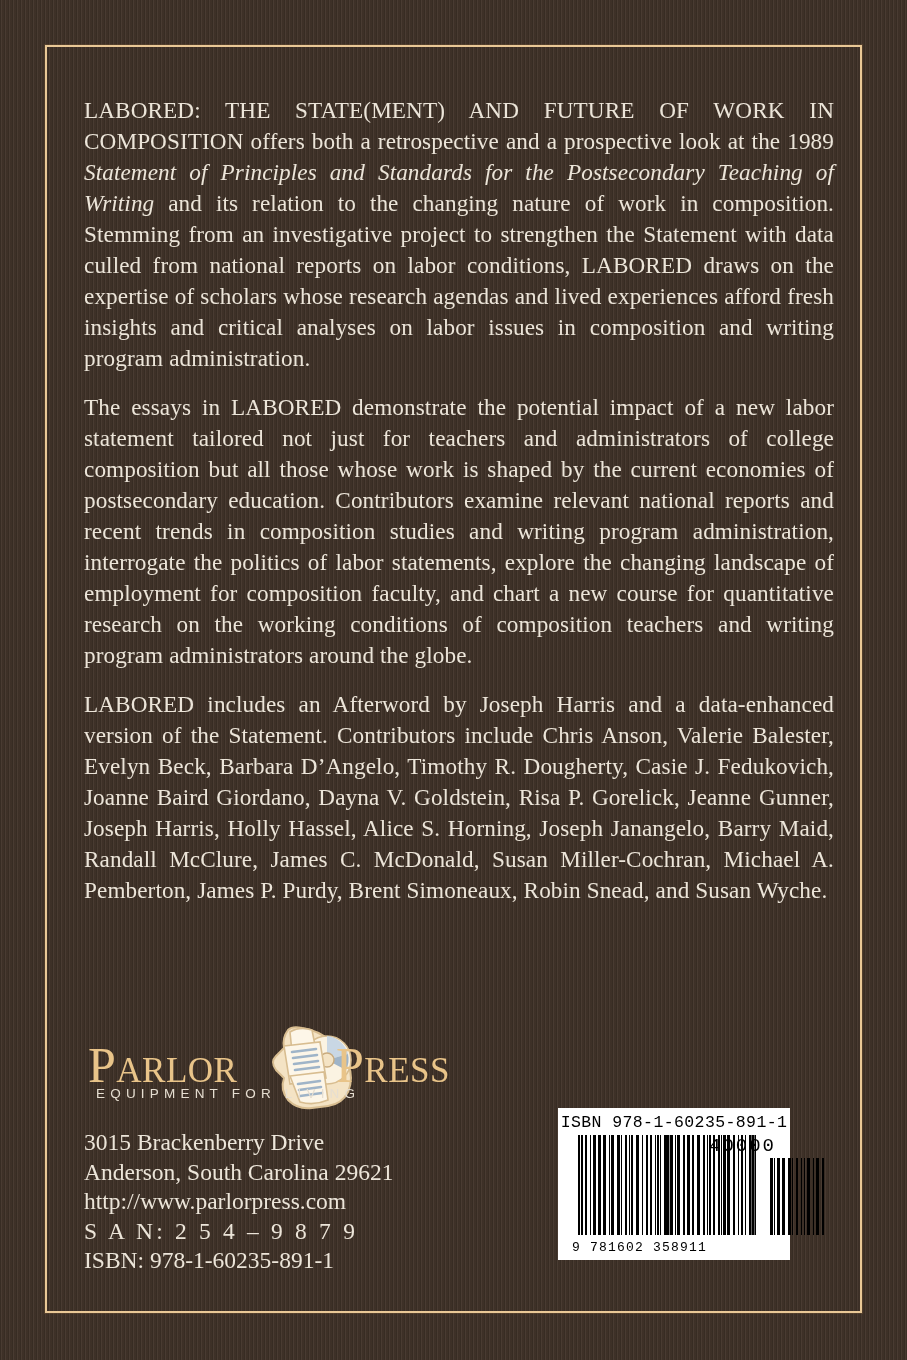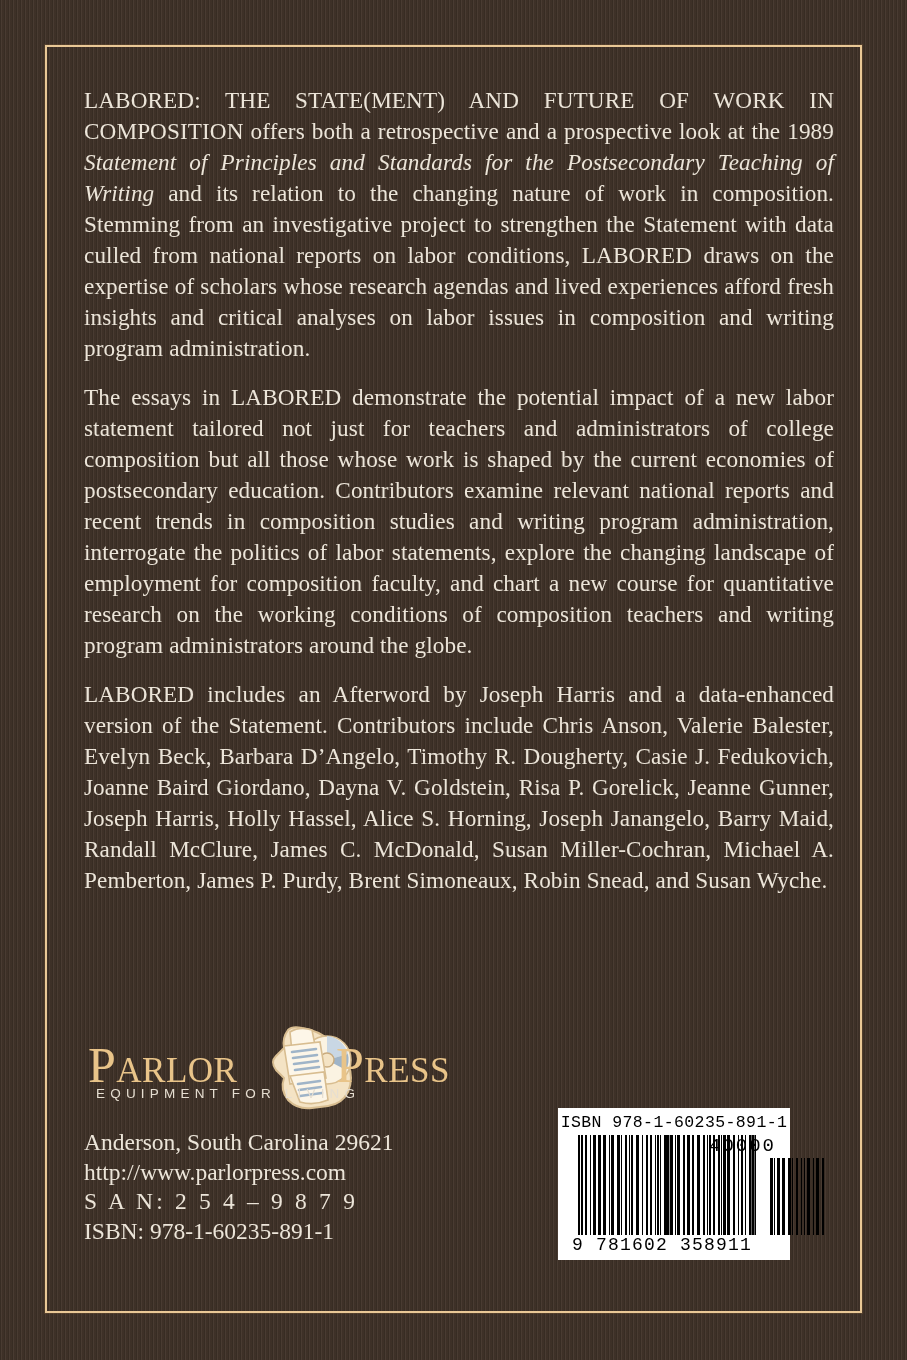--- a/index.html
+++ b/index.html
@@ -38,21 +38,21 @@
     right: 45px;
     bottom: 47px;
     border: 2px solid #e9c896;
     box-shadow: 0 0 0 1px rgba(120,90,55,0.35);
     pointer-events: none;
   }
 
   #content {
     position: absolute;
     left: 84px;
-    top: 85px;
+    top: 95px;
     width: 750px;
   }
 
   p.blurb {
     margin: 0 0 18px 0;
     color: #ece5d9;
     font-size: 23.2px;
     line-height: 31px;
     text-align: justify;
     text-justify: inter-word;
@@ -176,21 +176,21 @@
     left: 212px;
     top: 50px;
     width: 56px;
     height: 77px;
   }
   #bc-human {
     position: absolute;
     left: 14px;
     bottom: 5px;
     font-family: "Liberation Mono", monospace;
-    font-size: 18px;
+    font-size: 13px;
     letter-spacing: 1.2px;
     color: #000;
     white-space: nowrap;
   }
 </style>
 </head>
 <body>
 
 <div id="cover">
 
@@ -237,20 +237,21 @@
           <line x1="46" y1="80" x2="68" y2="77"></line>
         </g>
       </svg>
     </div>
 
     <div id="logo-word-right">Press</div>
     <div id="logo-tagline">EQUIPMENT FOR LIVING</div>
   </div>
 
   <div id="address">
+    <div>3015 Brackenberry Drive</div>
     <div>Anderson, South Carolina 29621</div>
     <div>http://www.parlorpress.com</div>
     <div class="spaced">S A N: 2 5 4 – 9 8 7 9</div>
     <div>ISBN: 978-1-60235-891-1</div>
   </div>
 
   <div id="barcode-box">
     <div id="bc-isbn">ISBN 978-1-60235-891-1</div>
     <div id="bc-addon-digits">40000</div>
     <svg id="bc-main-bars" viewBox="0 0 178 100" preserveAspectRatio="none" aria-hidden="true">

